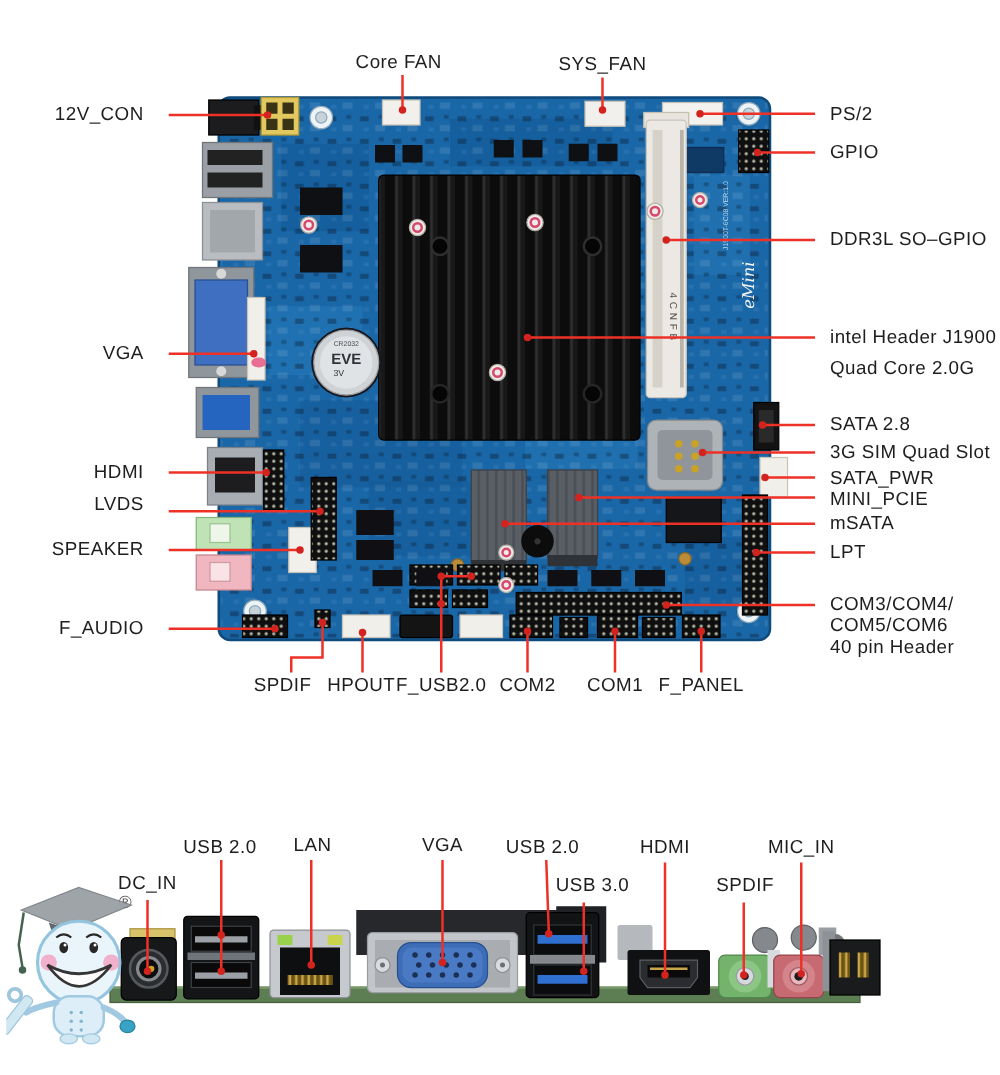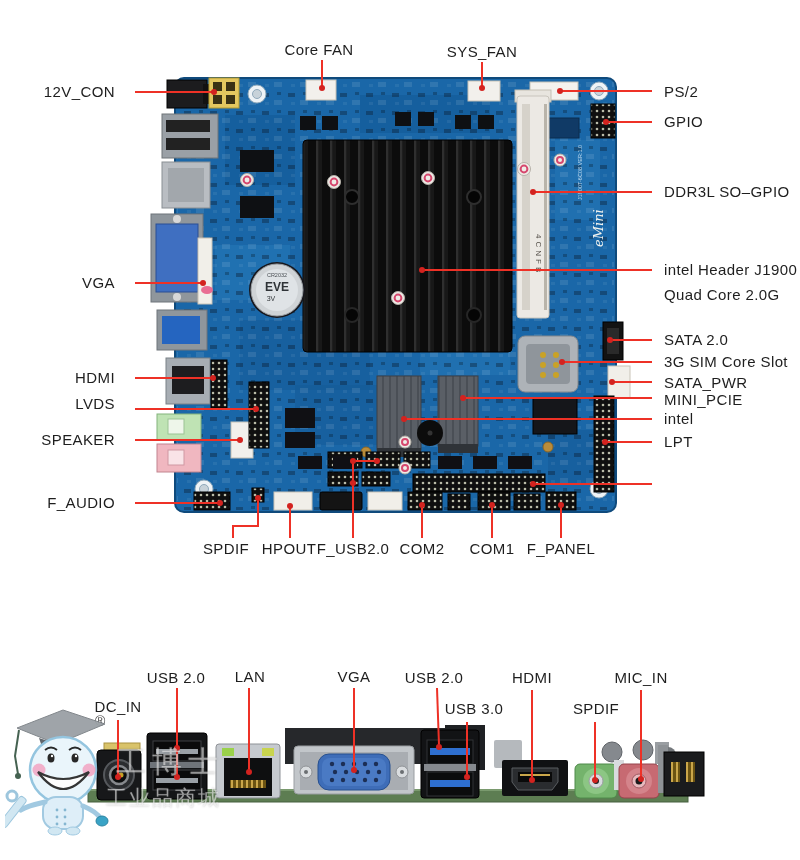--- a/index.html
+++ b/index.html
@@ -480,26 +480,31 @@
   </svg>
 
   <div class="lbl r" style="right:685px;top:84px">12V_CON</div>
   <div class="lbl c" style="left:319px;top:42px">Core FAN</div>
   <div class="lbl c" style="left:482px;top:44px">SYS_FAN</div>
   <div class="lbl" style="left:664px;top:84px">PS/2</div>
   <div class="lbl" style="left:664px;top:114px">GPIO</div>
   <div class="lbl" style="left:664px;top:184px">DDR3L SO–GPIO</div>
   <div class="lbl" style="left:664px;top:262px">intel Header J1900</div>
   <div class="lbl" style="left:664px;top:287px">Quad Core 2.0G</div>
-  <div class="lbl" style="left:664px;top:332px">SATA 2.0</div>
-  <div class="lbl" style="left:664px;top:354px">3G SIM Core Slot</div>
+  <div class="lbl" style="left:664px;top:332px">SATA 2.8</div>
+  <div class="lbl" style="left:664px;top:354px">3G SIM Quad Slot</div>
   <div class="lbl" style="left:664px;top:375px">SATA_PWR</div>
   <div class="lbl" style="left:664px;top:392px">MINI_PCIE</div>
-  <div class="lbl" style="left:664px;top:411px">intel</div>
+  <div class="lbl" style="left:664px;top:411px">mSATA</div>
   <div class="lbl" style="left:664px;top:434px">LPT</div>
+  <div class="lbl lbl-block" style="left:664px;top:475px">
+    <div>COM3/COM4/</div>
+    <div>COM5/COM6</div>
+    <div>40 pin Header</div>
+  </div>
   <div class="lbl r" style="right:685px;top:275px">VGA</div>
   <div class="lbl r" style="right:685px;top:370px">HDMI</div>
   <div class="lbl r" style="right:685px;top:396px">LVDS</div>
   <div class="lbl r" style="right:685px;top:432px">SPEAKER</div>
   <div class="lbl r" style="right:685px;top:495px">F_AUDIO</div>
   <div class="lbl c" style="left:226px;top:541px">SPDIF</div>
   <div class="lbl c" style="left:289px;top:541px">HPOUT</div>
   <div class="lbl c" style="left:353px;top:541px">F_USB2.0</div>
   <div class="lbl c" style="left:422px;top:541px">COM2</div>
   <div class="lbl c" style="left:492px;top:541px">COM1</div>
@@ -509,22 +514,20 @@
   <div class="reg" style="left:95px;top:713px">®</div>
   <div class="lbl c" style="left:176px;top:670px">USB 2.0</div>
   <div class="lbl c" style="left:250px;top:669px">LAN</div>
   <div class="lbl c" style="left:354px;top:669px">VGA</div>
   <div class="lbl c" style="left:434px;top:670px">USB 2.0</div>
   <div class="lbl c" style="left:474px;top:701px">USB 3.0</div>
   <div class="lbl c" style="left:532px;top:670px">HDMI</div>
   <div class="lbl c" style="left:596px;top:701px">SPDIF</div>
   <div class="lbl c" style="left:641px;top:670px">MIC_IN</div>
 
-  <div class="cn-big">工博士</div>
-  <div class="cn-small">工业品商城</div>
 
   <svg style="left:5px;top:698px;opacity:.95" width="112" height="140" viewBox="0 0 112 140">
     <g>
       <polygon points="12,30 58,12 100,26 52,46" fill="#9aa0a5" stroke="#7c8186"></polygon>
       <polygon points="34,40 52,46 56,58 38,52" fill="#595f66"></polygon>
       <polyline points="14,32 10,58 13,76" fill="none" stroke="#3c5a48" stroke-width="2"></polyline>
       <circle cx="13" cy="78" r="3" fill="#3c5a48"></circle>
     </g>
     <circle cx="58" cy="72" r="33" fill="#e9f5fb" stroke="#8fc2de" stroke-width="2.5"></circle>
     <g>

